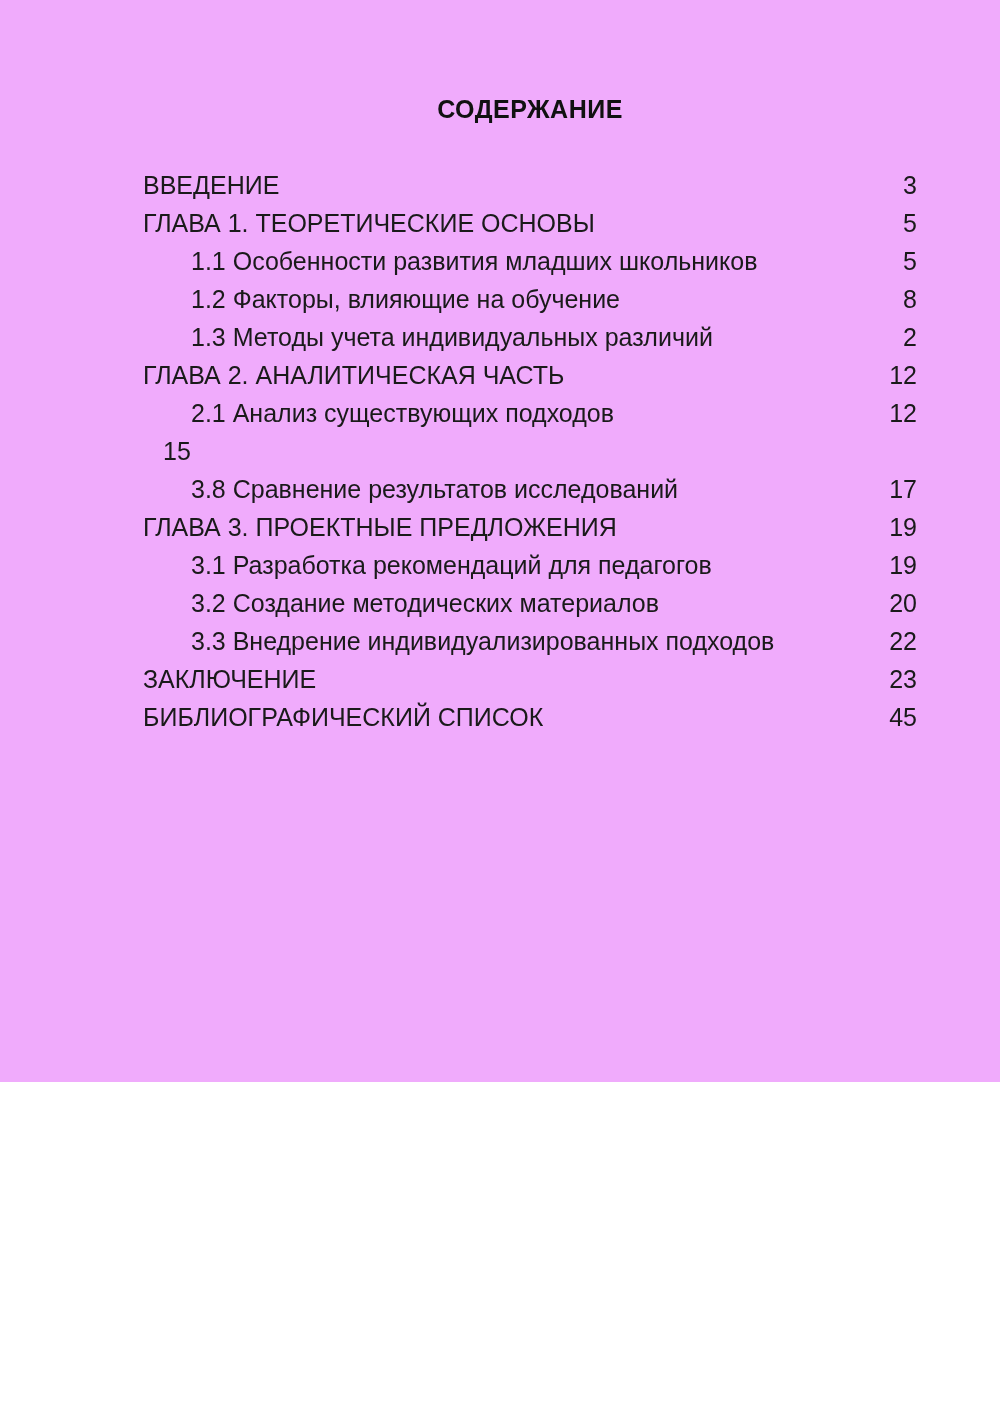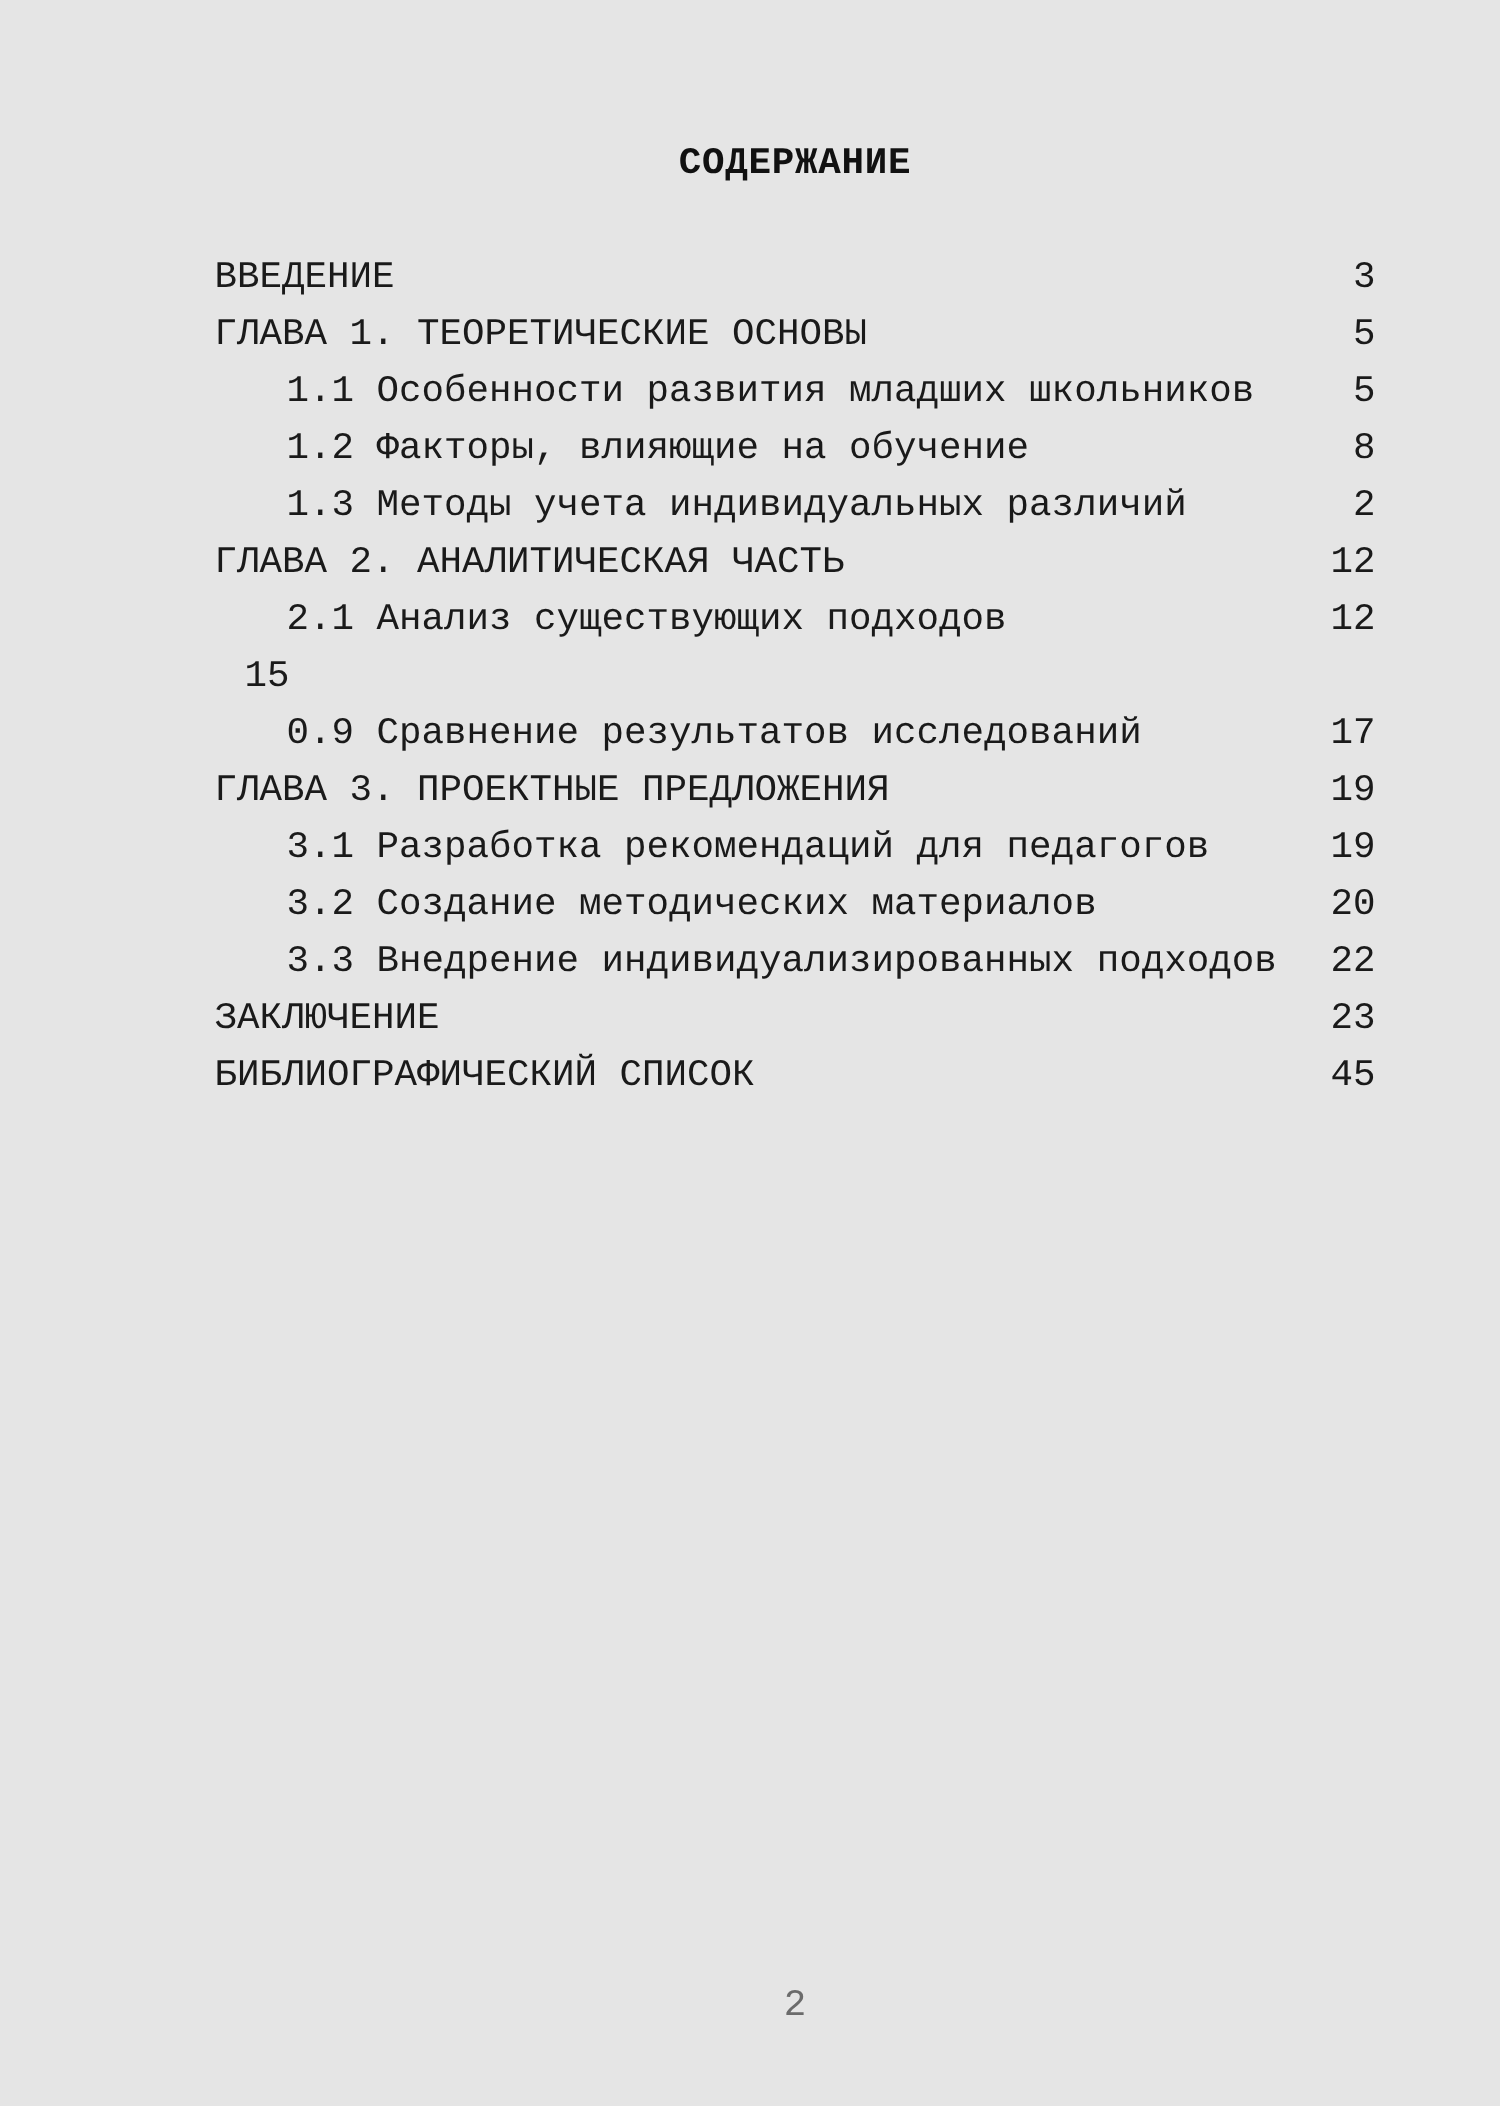--- a/index.html
+++ b/index.html
@@ -3,23 +3,23 @@
 <meta charset="utf-8">
 <style>
   html, body {
     margin: 0;
     padding: 0;
     background: #ffffff;
   }
   .page {
     position: relative;
     width: 1000px;
-    height: 1404px;
-    background: #e5e5e5;
-    font-family: Liberation Mono, monospace;
+    height: 1082px;
+    background: #f0abfc;
+    font-family: Liberation Sans, sans-serif;
     color: #1a1a1a;
     overflow: hidden;
   }
   .content {
     position: absolute;
     left: 143px;
     top: 94px;
     width: 774px; 
   }
   .doc-title {
@@ -98,21 +98,21 @@
           <span class="toc-page">12</span>
         </div>
         <div class="toc-row lvl1">
           <span class="toc-label">2.1 Анализ существующих подходов</span>
           <span class="toc-page">12</span>
         </div>
         <div class="toc-row lvl1">
           <span class="toc-page">15</span>
         </div>
         <div class="toc-row lvl1">
-          <span class="toc-label">0.9 Сравнение результатов исследований</span>
+          <span class="toc-label">3.8 Сравнение результатов исследований</span>
           <span class="toc-page">17</span>
         </div>
         <div class="toc-row lvl0">
           <span class="toc-label">ГЛАВА 3. ПРОЕКТНЫЕ ПРЕДЛОЖЕНИЯ</span>
           <span class="toc-page">19</span>
         </div>
         <div class="toc-row lvl1">
           <span class="toc-label">3.1 Разработка рекомендаций для педагогов</span>
           <span class="toc-page">19</span>
         </div>

